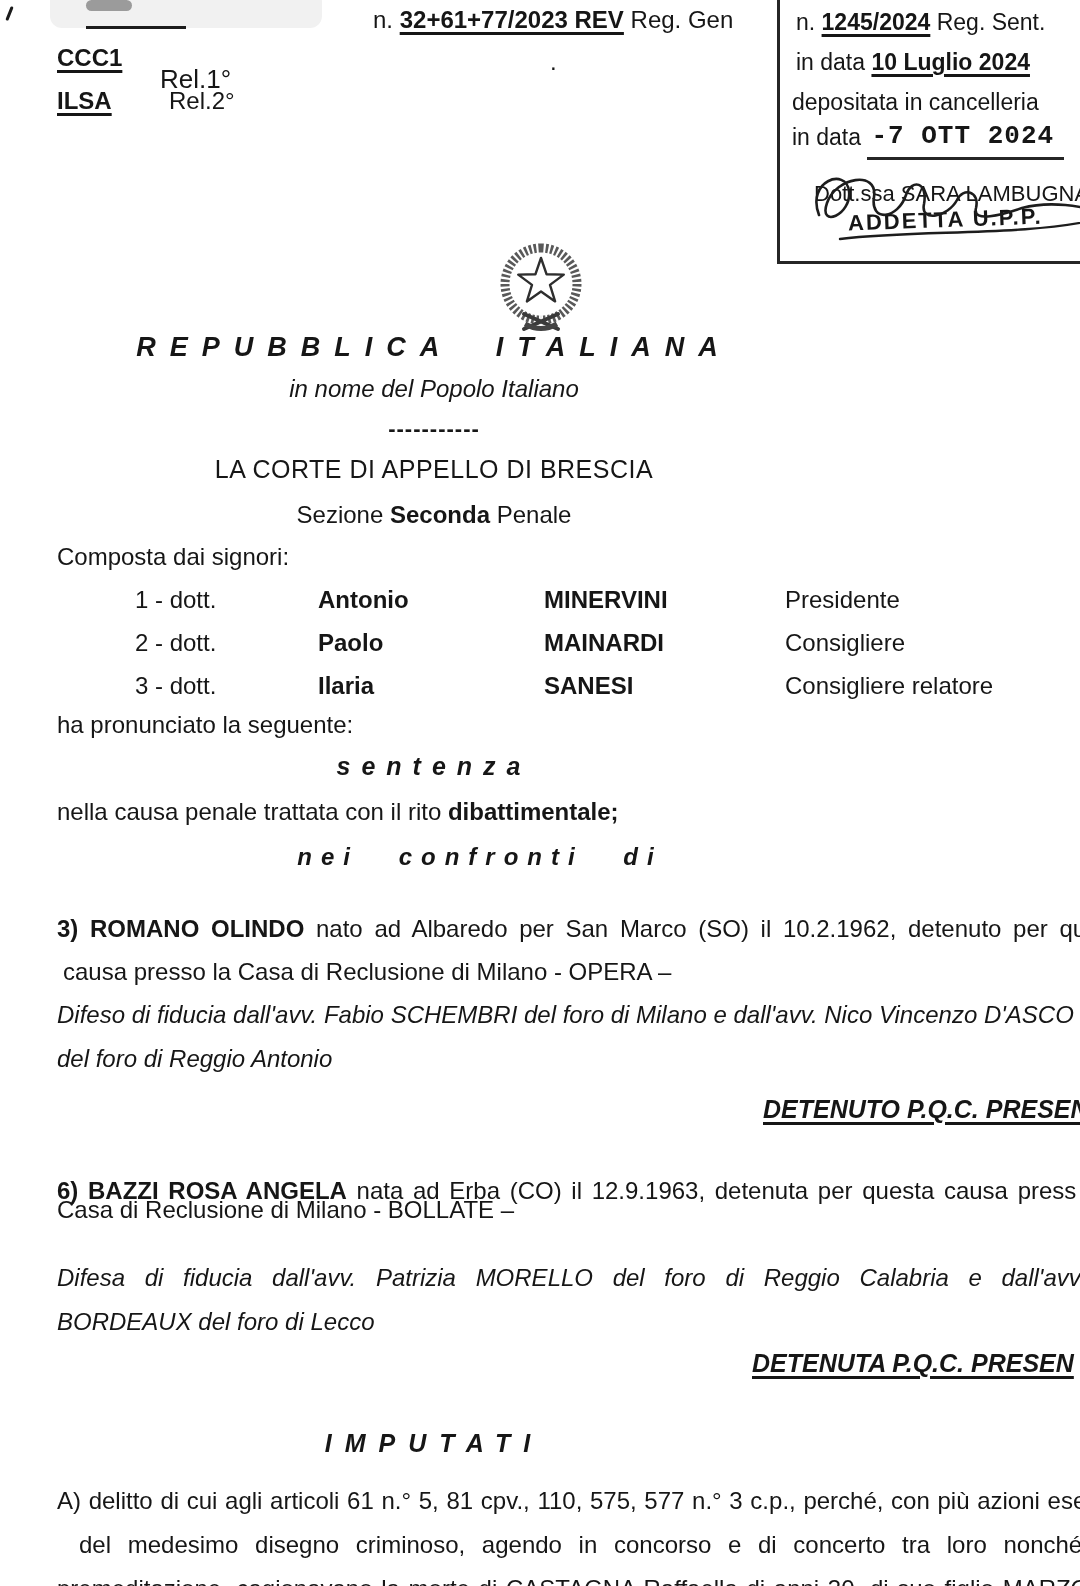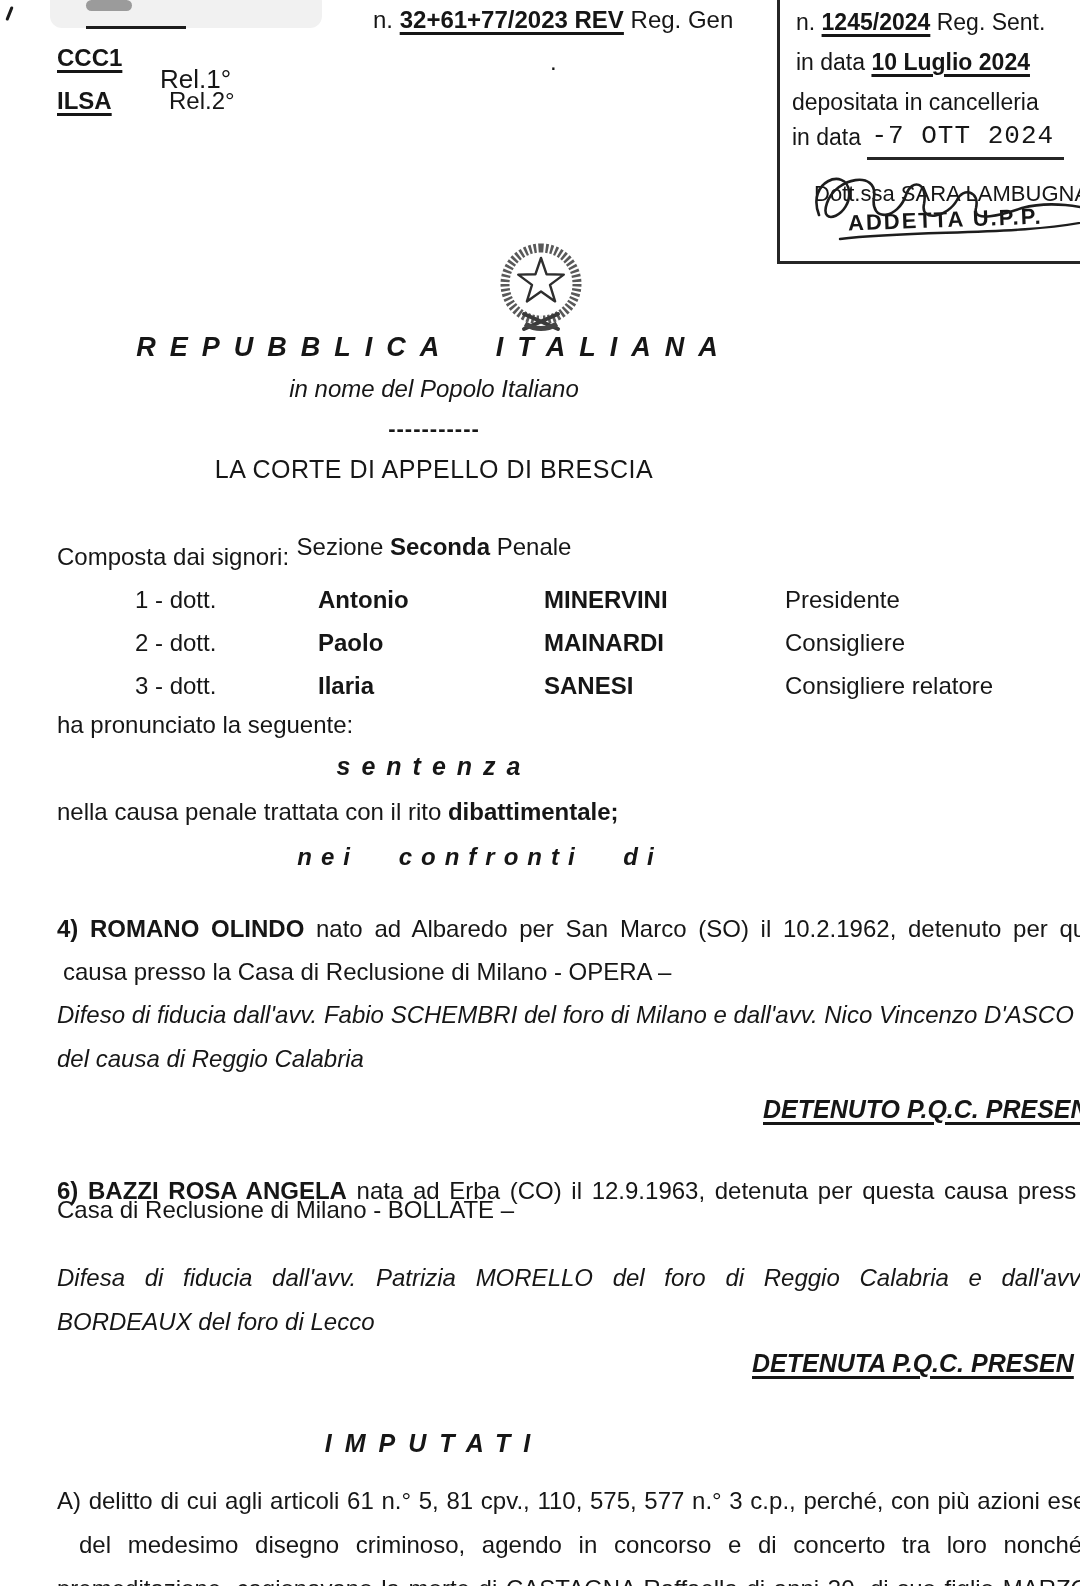--- a/index.html
+++ b/index.html
@@ -29,32 +29,32 @@
   .reg-gen{left:373px;top:6px;font-size:24px;}
   .stray-dot{left:550px;top:48px;font-size:24px;}
 
   
   .stamp-box{left:777px;top:-14px;width:330px;height:272px;border:3px solid #262626;}
   .sb-line{position:absolute;white-space:nowrap;font-size:23px;}
   .sb-l1{left:16px;top:20px;}
   .sb-l2{left:16px;top:60px;}
   .sb-l3{left:12px;top:100px;}
   .sb-l4{left:12px;top:134px;}
-  .sb-stamp{display:inline-block;font-family:"Liberation Mono", monospace;font-weight:normal;font-size:26px;letter-spacing:1px;border-bottom:3px solid #262626;padding:0 10px 6px 4px;transform:translateY(-2px);}
+  .sb-stamp{display:inline-block;font-family:"Liberation Mono", monospace;font-weight:bold;font-size:26px;letter-spacing:1px;border-bottom:3px solid #262626;padding:0 10px 6px 4px;transform:translateY(-2px);}
   .sb-l5{left:34px;top:192px;font-size:22px;}
   .sb-l6{left:68px;top:218px;font-size:22px;letter-spacing:2px;transform:rotate(-2deg);font-weight:bold;}
   .sig-svg{position:absolute;left:14px;top:168px;}
 
   
   .emblem{left:495px;top:243px;}
   .republic{top:332px;font-weight:bold;font-style:italic;font-size:27px;letter-spacing:14px;word-spacing:22px;}
   .in-name{top:375px;font-style:italic;font-size:24px;}
   .divider{top:416px;font-size:22px;font-weight:bold;letter-spacing:1px;}
   .court{top:455px;font-weight:normal;font-size:25px;letter-spacing:0.5px;}
-  .section{top:501px;font-size:24px;margin-top:32px;}
+  .section{top:501px;font-size:24px;}
 
   
   .composta{left:57px;top:543px;}
   .jrow .num{position:absolute;left:135px;}
   .jrow .first{position:absolute;left:318px;font-weight:bold;}
   .jrow .last{position:absolute;left:544px;font-weight:bold;}
   .jrow .role{position:absolute;left:785px;}
   .jrow1{top:586px;}
   .jrow2{top:629px;}
   .jrow3{top:672px;}
@@ -158,25 +158,25 @@
 
 <div class="abs outro body-text">ha pronunciato la seguente:</div>
 
 <div class="abs center sentenza">sentenza</div>
 <div class="abs rito body-text">
   <span>nella causa penale trattata con il rito </span><span class="b">dibattimentale;</span>
 </div>
 <div class="abs center nei-confronti">nei confronti di</div>
 
 <div class="abs d1-l1 body-text">
-  <span class="b">4) ROMANO OLINDO</span><span> nato ad Albaredo per San Marco (SO) il 10.2.1962, detenuto per que</span>
+  <span class="b">3) ROMANO OLINDO</span><span> nato ad Albaredo per San Marco (SO) il 10.2.1962, detenuto per que</span>
 </div>
 <div class="abs d1-l2 body-text">causa presso la Casa di Reclusione di Milano - OPERA –</div>
 <div class="abs d1-l3 body-text">Difeso di fiducia dall'avv. Fabio SCHEMBRI del foro di Milano e dall'avv. Nico Vincenzo D'ASCO</div>
-<div class="abs d1-l4 body-text">del causa di Reggio Calabria</div>
+<div class="abs d1-l4 body-text">del foro di Reggio Antonio</div>
 <div class="abs status1 u">DETENUTO P.Q.C. PRESEN</div>
 
 <div class="abs d2-l1 body-text">
   <span class="b">6) BAZZI ROSA ANGELA</span><span> nata ad Erba (CO) il 12.9.1963, detenuta per questa causa press</span>
 </div>
 <div class="abs d2-l2 body-text">Casa di Reclusione di Milano - BOLLATE –</div>
 <div class="abs d2-l3 body-text">Difesa di fiducia dall'avv. Patrizia MORELLO del foro di Reggio Calabria e dall'avv. L</div>
 <div class="abs d2-l4 body-text">BORDEAUX del foro di Lecco</div>
 <div class="abs status2 u">DETENUTA P.Q.C. PRESEN</div>
 

